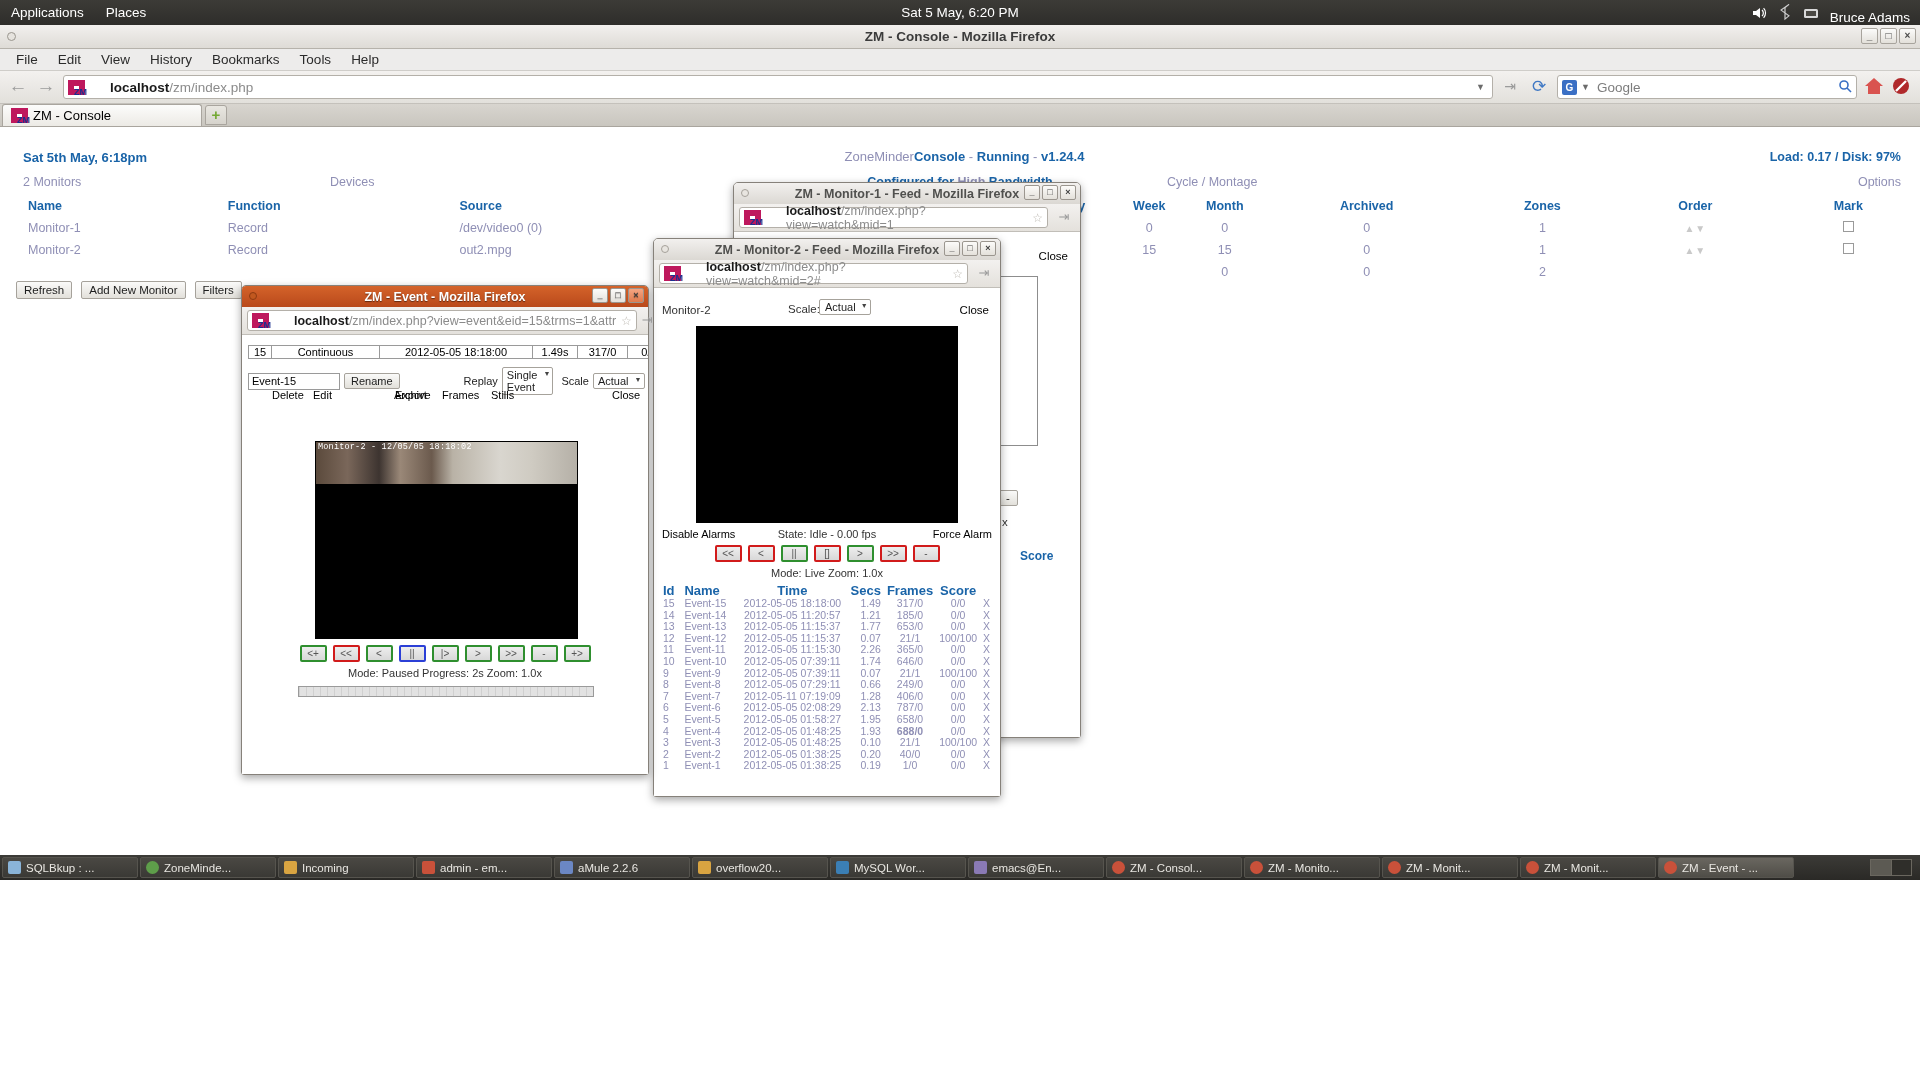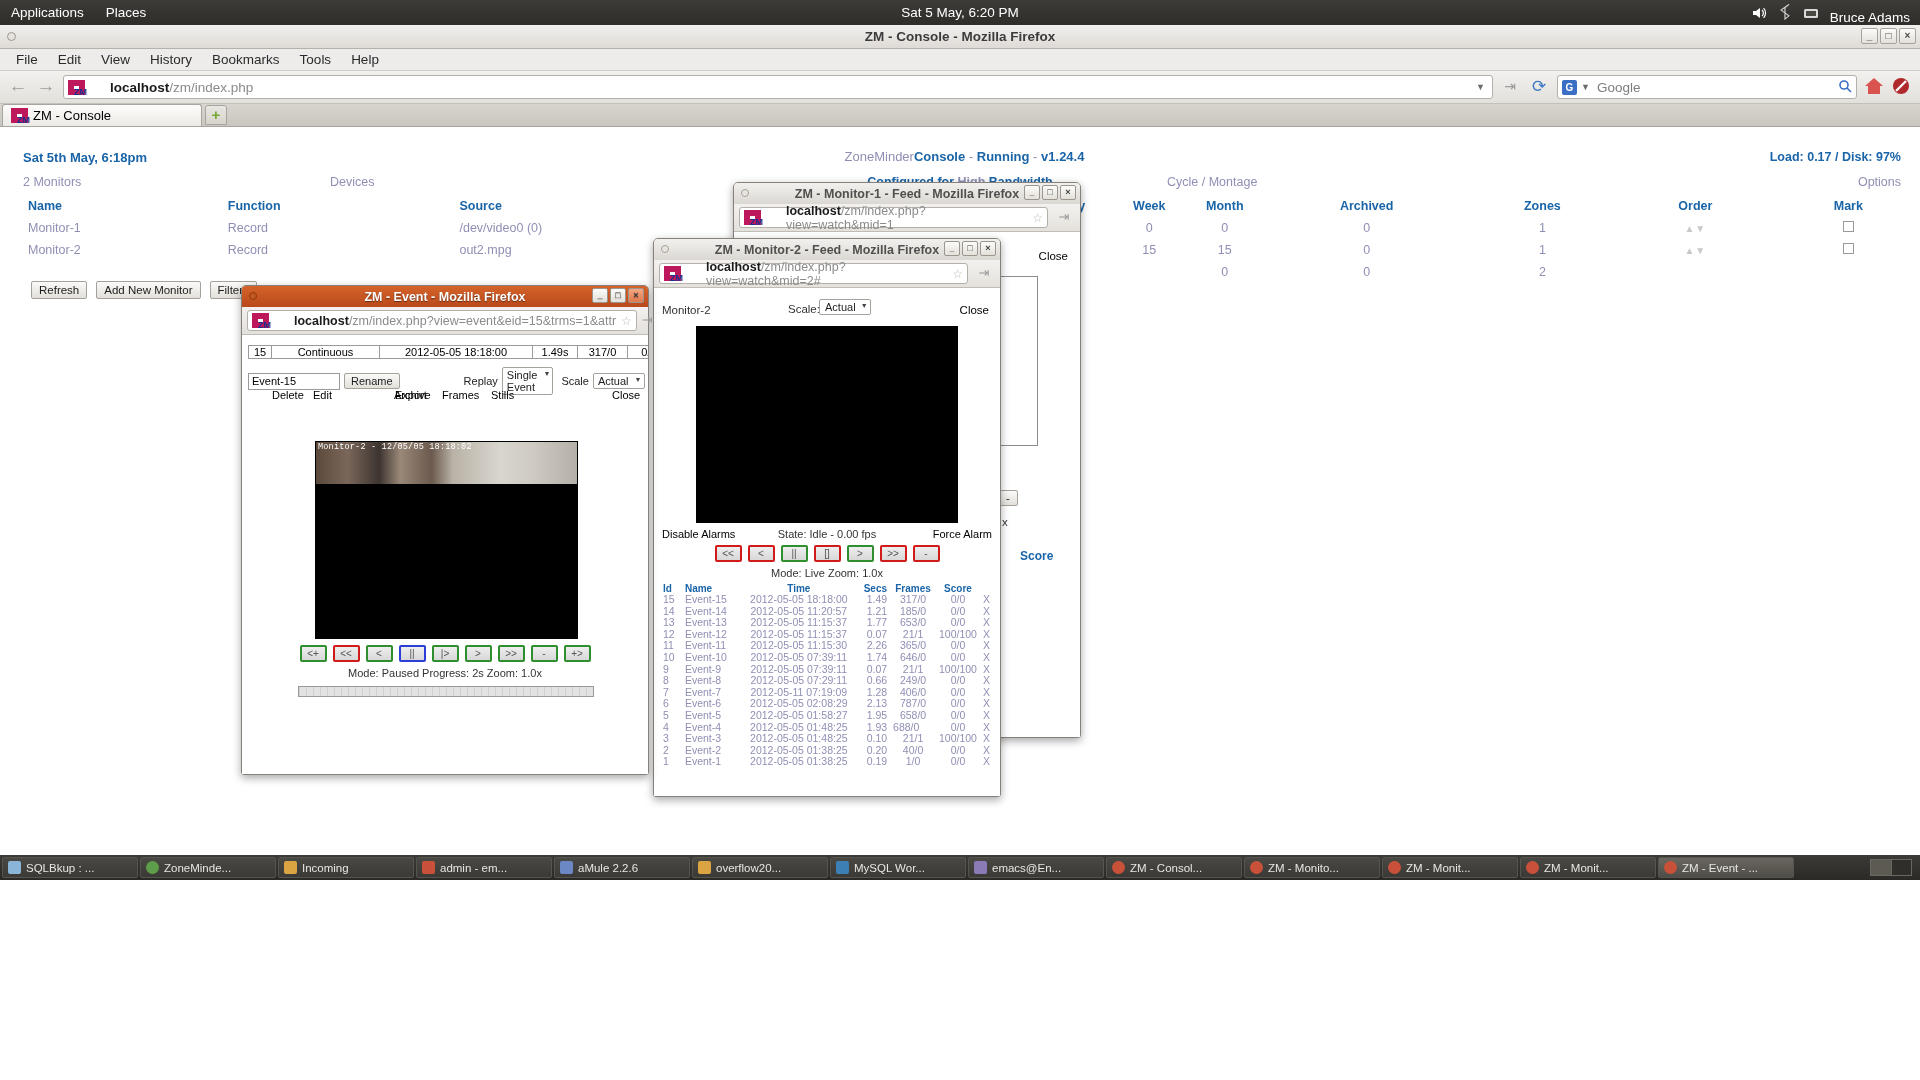--- a/index.html
+++ b/index.html
@@ -113,21 +113,21 @@
   .col-n{width:58px;text-align:center;}
   .col-arch{width:160px;text-align:center;}
   .col-zones{width:110px;text-align:center;}
   .col-order{width:125px;text-align:center;}
   .col-mark{width:110px;text-align:center;}
   .fn-record{color:#8a8a2b;}
   .src-red{color:#cc3355;}
   .lnk{color:#8f8fb5;}
   .ordarrows{color:#c9c9c9;font-size:10px;letter-spacing:1px;}
   .mark-cb{width:11px;height:11px;border:1px solid #9a9a9a;background:#fff;display:inline-block;}
-  .btnrow{position:absolute;left:31px;top:148px;display:flex;gap:9px;}
+  .btnrow{position:absolute;left:16px;top:148px;display:flex;gap:9px;}
   .gbtn{
     background:linear-gradient(#fafaf9,#e2e0da);border:1px solid #a6a29b;border-radius:2px;
     font-size:11.5px;padding:2px 7px;color:#1d1d1d;font-family:"Liberation Sans",sans-serif;
   }
 
   
   .fwin{position:absolute;background:#f1efed;border:1px solid #86817a;border-radius:5px 5px 3px 3px;
         box-shadow:0 3px 9px rgba(0,0,0,.35);}
   .fwin .ftitle{
     height:21px;border-radius:4px 4px 0 0;
@@ -153,21 +153,21 @@
     width:27px;height:17px;border:2px solid #2f8f2f;background:linear-gradient(#eeeeee,#d8d8d8);
     font-size:10px;line-height:12px;text-align:center;color:#555;border-radius:2px;
     font-family:"Liberation Sans",sans-serif;
   }
   .ctrlbtn.red{border-color:#d11b1b;}
   .ctrlbtn.blue{border-color:#2b3fd6;}
   .ctrlbtn.green{border-color:#2f8f2f;}
   .progressbar{height:11px;background:#d6d6d6;border:1px solid #9a9a9a;
     background-image:repeating-linear-gradient(90deg,#d0d0d0 0 1px,#e2e2e2 1px 7px);}
   .ev-table{border-collapse:collapse;font-size:10.5px;width:100%;}
-  .ev-table th{color:#1a64a8;font-weight:bold;padding:0 3px;font-size:10px;}
+  .ev-table th{color:#1a64a8;font-weight:bold;padding:0 3px;font-size:13px;}
   .ev-table td{padding:0 3px;font-size:10.5px;color:#8f8fb5;line-height:11.6px;}
   .t-time{color:#8a8a2b;}
   .t-frames{color:#2f8f2f;}
   .t-score{color:#cc3355;}
 
   
   #taskbar{position:absolute;left:0;top:855px;width:1920px;height:25px;
     background:linear-gradient(#3c3b37,#2a2926);display:flex;align-items:center;gap:2px;padding:0 2px;}
   .task{
     height:21px;min-width:136px;max-width:136px;background:linear-gradient(#4a4843,#3a3935);
@@ -550,21 +550,21 @@
             <td style="text-align:right;">1.95</td>
             <td class="t-frames" style="text-align:center;">658/0</td>
             <td class="t-frames" style="text-align:center;">0/0</td>
             <td class="t-score">X</td>
           </tr>
         <tr>
             <td style="text-align:left;">4</td>
             <td>Event-4</td>
             <td class="t-time" style="text-align:center;">2012-05-05 01:48:25</td>
             <td style="text-align:right;">1.93</td>
-            <td class="t-frames" style="">688/0</td>
+            <td class="t-frames" style="text-align:center;font-weight:bold;">688/0</td>
             <td class="t-frames" style="text-align:center;">0/0</td>
             <td class="t-score">X</td>
           </tr>
         <tr>
             <td style="text-align:left;">3</td>
             <td>Event-3</td>
             <td class="t-time" style="text-align:center;">2012-05-05 01:48:25</td>
             <td style="text-align:right;">0.10</td>
             <td class="t-frames" style="text-align:center;">21/1</td>
             <td class="t-score" style="text-align:center;">100/100</td>

